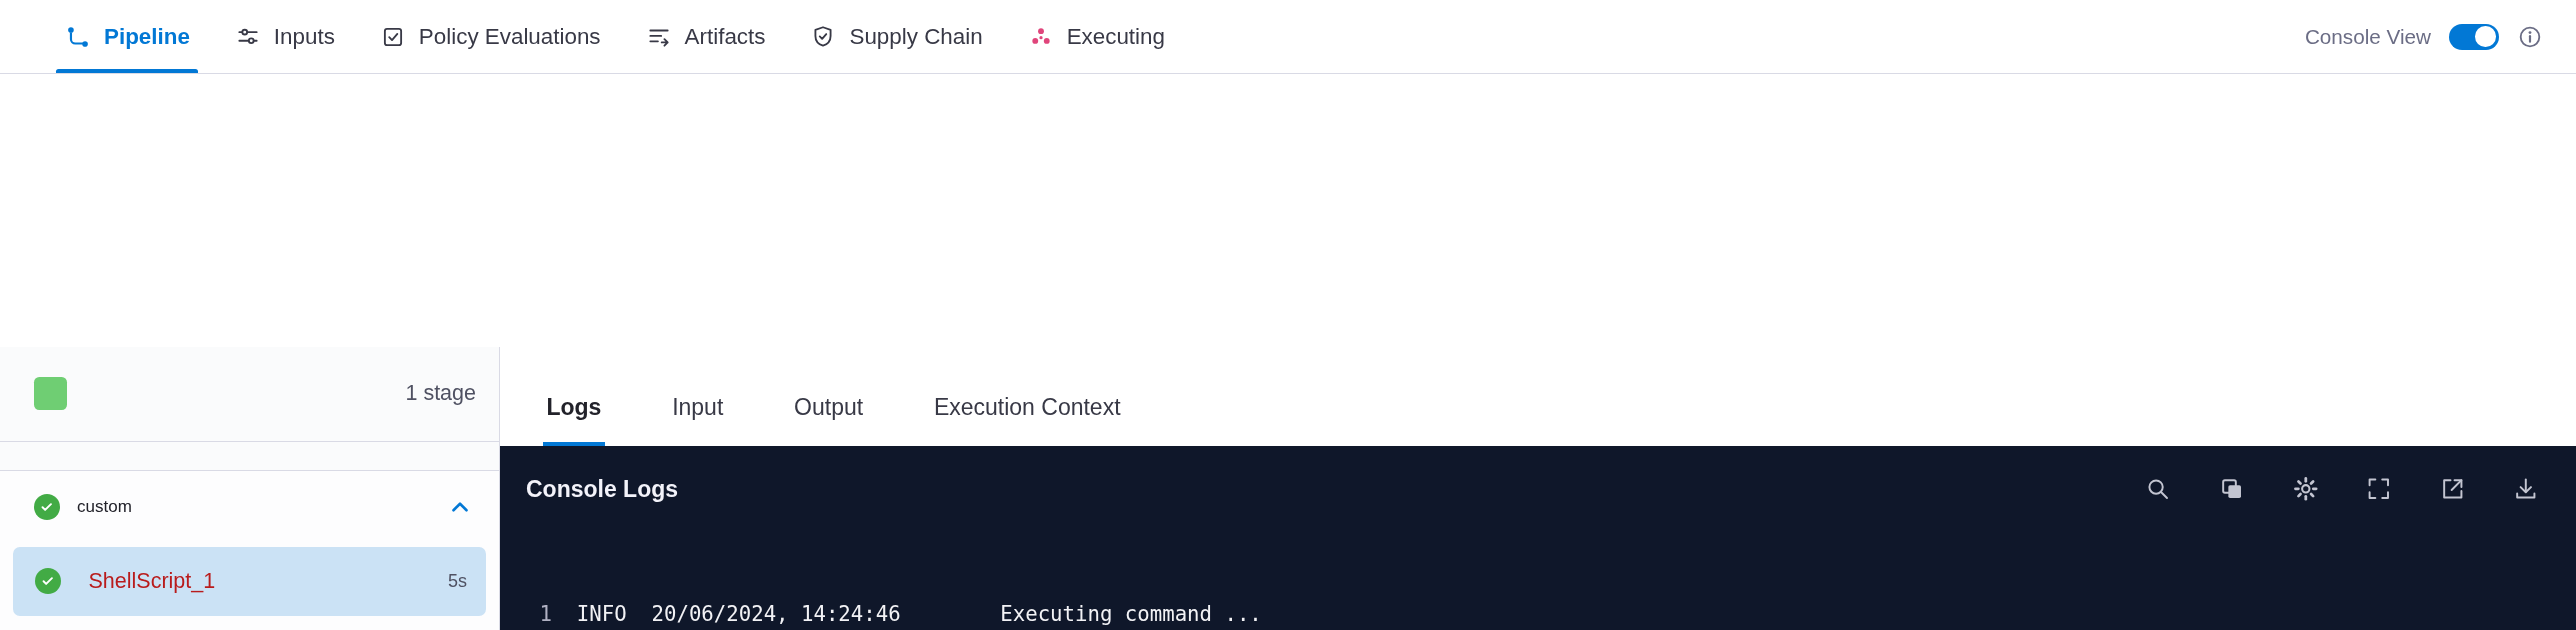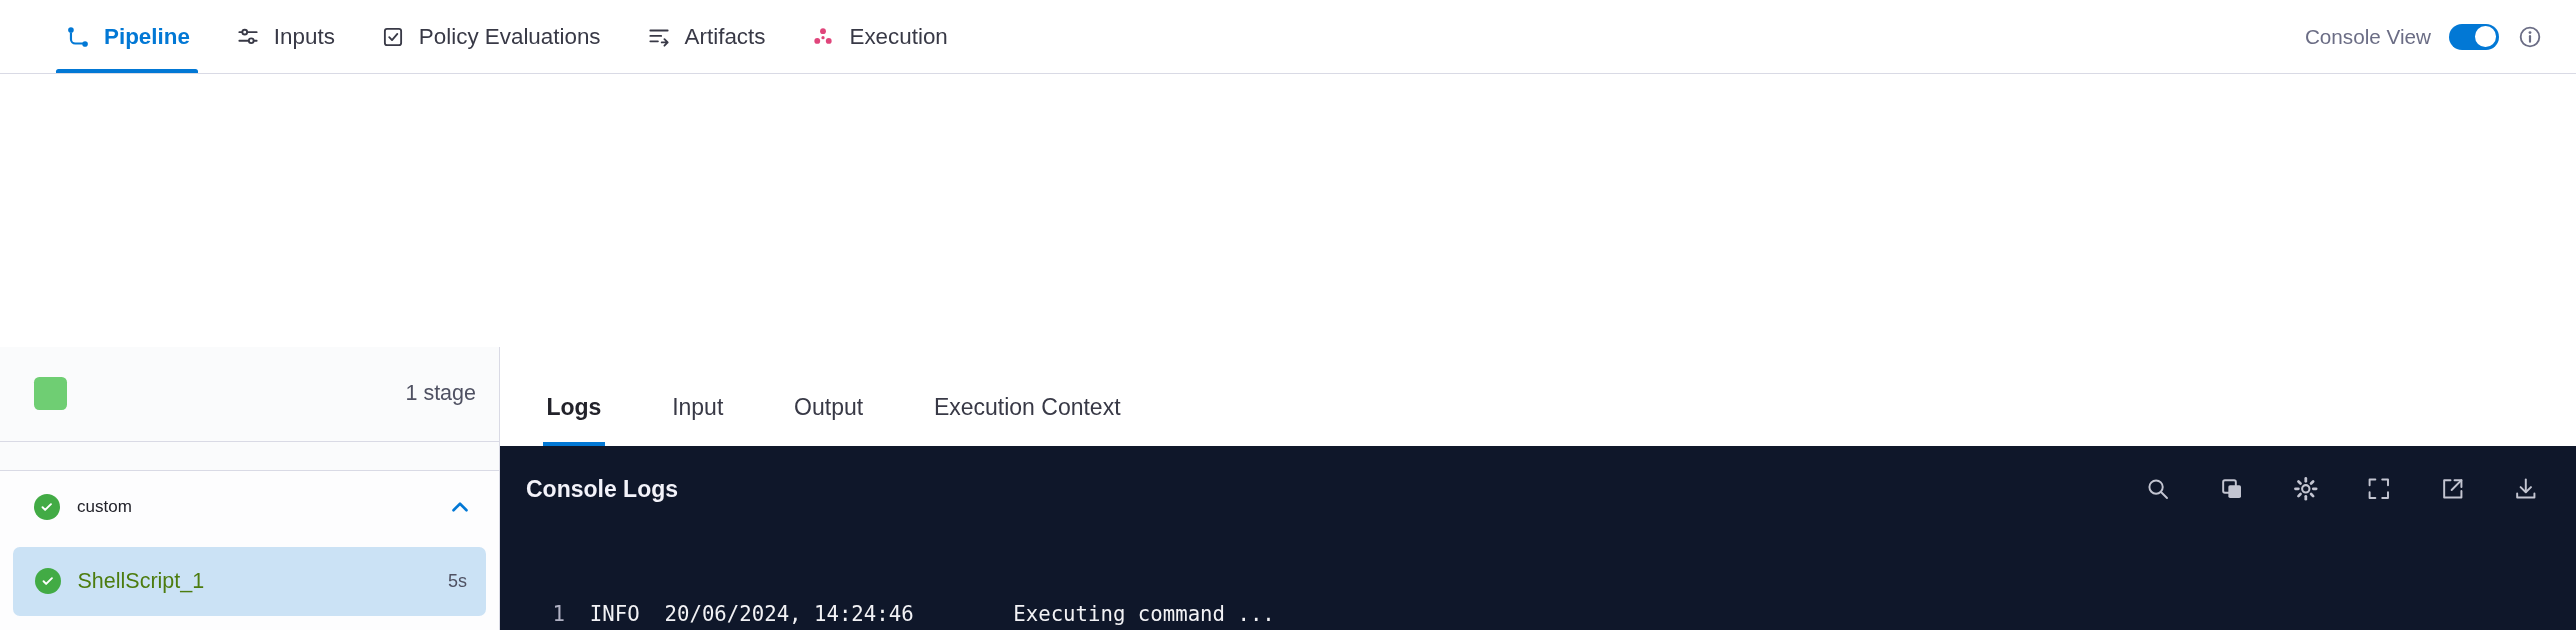--- a/index.html
+++ b/index.html
@@ -56,21 +56,21 @@
     display:flex; align-items:center; justify-content:center;
   }
   .group-label { margin-left:17px; font-size:17px; color:#22222a; }
   .chevron { margin-left:auto; width:26px; height:26px; cursor:pointer; }
   .chevron svg { width:26px; height:26px; display:block; }
 
   .step-row {
     margin:3.4px 13px 0; height:69px; border-radius:6.9px; background:#cbe2f5;
     display:flex; align-items:center; padding:0 19px 0 21.5px; cursor:pointer;
   }
-  .step-label { margin-left:17px; font-size:21.5px; color:#4d7c0f; }
+  .step-label { margin-left:28px; font-size:21.5px; color:#b91c1c; }
   .step-duration { margin-left:auto; font-size:18px; color:#4f5162; }
 
   
   .main { flex:1; display:flex; flex-direction:column; min-width:0; background:#fff; }
   .main-tabs {
     height:103px; min-height:103px; display:flex; align-items:flex-end;
     padding-left:43px; gap:64px;
   }
   .main-tab {
     font-size:23px; color:#383946; padding:0 3.4px 20.7px;
@@ -80,21 +80,21 @@
 
   
   .console { flex:1; background:#0f172a; display:flex; flex-direction:column; min-height:0; }
   .console-header { height:86px; min-height:86px; display:flex; align-items:center; padding:0 36px 0 26px; }
   .console-title { font-size:23px; font-weight:bold; color:#f3f3fa; }
   .console-actions { margin-left:auto; display:flex; align-items:center; gap:46px; }
   .icon-btn { width:27.6px; height:27.6px; color:#c3c5d1; cursor:pointer; background:none; border:none; padding:0; }
   .icon-btn svg { width:27.6px; height:27.6px; display:block; }
 
   .log-area {
-    flex:1; padding:65px 26px 0 40px; overflow:hidden; white-space:nowrap;
+    flex:1; padding:65px 26px 0 27px; overflow:hidden; white-space:nowrap;
     font-family:"DejaVu Sans Mono", monospace; font-size:20.7px; line-height:34px; color:#f2f2f5;
   }
   .log-line .ln    { display:inline-block; width:2ch; text-align:right; color:#b0b1c3; }
   .log-line .level { display:inline-block; margin-left:2ch; width:6ch; }
   .log-line .ts    { display:inline-block; width:28ch; }
 </style>
 </head>
 <body>
 
 <div class="app">
@@ -139,31 +139,40 @@
         <svg viewBox="0 0 24 24" fill="none" stroke="#383946" stroke-width="1.7" stroke-linecap="round" stroke-linejoin="round">
           <line x1="4" y1="6" x2="20" y2="6"></line>
           <line x1="4" y1="11" x2="14" y2="11"></line>
           <line x1="4" y1="16" x2="11" y2="16"></line>
           <path d="M14.5 17h5.5m-3-3l3 3-3 3"></path>
         </svg>
       </span>
       <span>Artifacts</span>
     </div>
 
+    <div class="nav-tab">
+      <span class="nicon">
+        <svg viewBox="0 0 24 24" fill="none" stroke="#383946" stroke-width="1.7" stroke-linecap="round" stroke-linejoin="round">
+          <path d="M12 3l7 2.5V11c0 4.8-3 7.7-7 9-4-1.3-7-4.2-7-9V5.5L12 3z"></path>
+          <path d="M9 11.5l2.2 2.2 3.8-4.4"></path>
+        </svg>
+      </span>
+      <span>Supply Chain</span>
+    </div>
 
     <div class="nav-tab">
       <span class="nicon">
         <svg viewBox="0 0 24 24" fill="#e0457b">
           <circle cx="12" cy="6.6" r="2.7"></circle>
           <circle cx="6.7" cy="15.6" r="2.7"></circle>
           <circle cx="17.3" cy="15.6" r="2.7"></circle>
           <circle cx="12" cy="12.6" r="1.5"></circle>
         </svg>
       </span>
-      <span>Execution</span>
+      <span>Executing</span>
     </div>
 
     <div class="nav-right">
       <span class="cv-label">Console View</span>
       <span class="toggle">
           <span class="knob"></span>
         </span>
       <button class="info-btn">
         <svg viewBox="0 0 24 24" fill="none">
           <circle cx="12" cy="12" r="8.6" stroke="#6b6d85" stroke-width="1.7"></circle>

